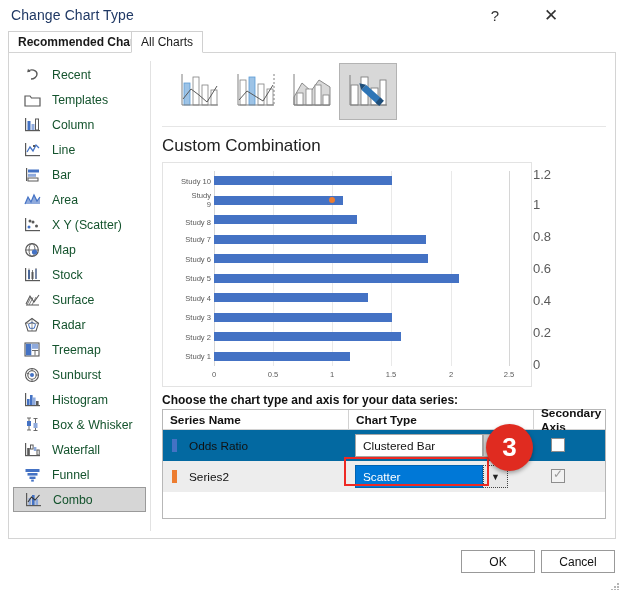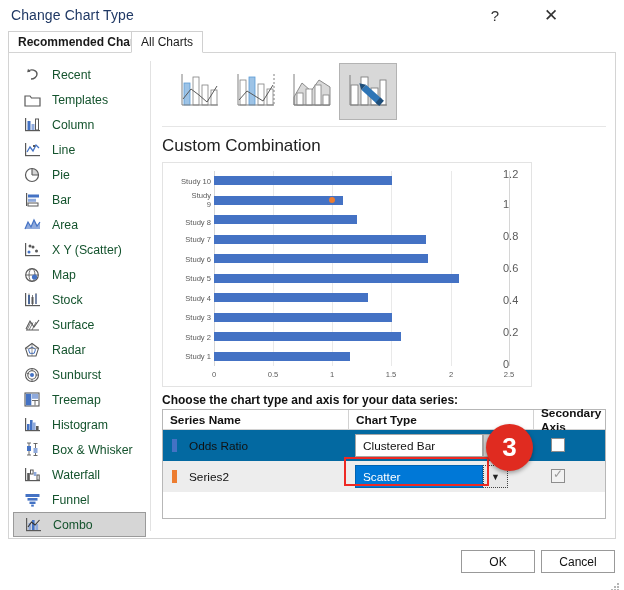--- a/index.html
+++ b/index.html
@@ -143,21 +143,21 @@
   .cat-lbl {
     position:absolute; right:0; width:47px; text-align:right;
     font-size:7.6px; color:#5a5a5a;
     transform:translateY(-50%);
   }
   .xtick {
     position:absolute; top:199px; font-size:7.6px; color:#5a5a5a;
     transform:translateX(-50%);
   }
   .ytick2 {
-    position:absolute; left:289px; font-size:11px; color:#5a5a5a;
+    position:absolute; left:319px; font-size:13px; color:#5a5a5a;
     transform:translateY(-50%);
   }
   #scatter-pt {
     position:absolute; width:6px; height:6px; border-radius:50%;
     background:#ed7d31;
   }
 
   
   #series-prompt {
     position:absolute; left:153px; top:340px;
@@ -305,30 +305,20 @@
         <svg width="17" height="15" viewBox="0 0 17 15">
             <rect x="1" y="1" width="1.2" height="13" fill="#595959"></rect>
             <rect x="1" y="13" width="15" height="1.2" fill="#595959"></rect>
             <polyline points="3,10 6,5 9,9 12,3 15,6" fill="none" stroke="#4472c4" stroke-width="1.3"></polyline>
             <path d="M9 3 l2 2 M11 3 l-2 2" stroke="#595959" stroke-width="1"></path>
           </svg>
       </span>
       <span>Line</span>
     </div>
 
-    <div class="type-item">
-      <span class="type-ico">
-        <svg width="16" height="16" viewBox="0 0 16 16">
-            <circle cx="8" cy="8" r="6.5" fill="none" stroke="#595959" stroke-width="1.2"></circle>
-            <path d="M8 8 L8 1.5 A6.5 6.5 0 0 1 14.5 8 Z" fill="#595959" opacity=".25"></path>
-            <path d="M8 8 L8 1.5 M8 8 L14.5 8" stroke="#595959" stroke-width="1.1"></path>
-          </svg>
-      </span>
-      <span>Pie</span>
-    </div>
 
     <div class="type-item">
       <span class="type-ico">
         <svg width="17" height="15" viewBox="0 0 17 15">
             <rect x="2" y="1" width="1.2" height="13" fill="#595959"></rect>
             <rect x="4" y="2.5" width="11" height="3" fill="#4472c4"></rect>
             <rect x="4" y="6.8" width="8" height="3" fill="#8faadc"></rect>
             <rect x="4" y="11" width="10" height="3" fill="none" stroke="#595959" stroke-width="1"></rect>
           </svg>
       </span>
@@ -402,40 +392,40 @@
             <polygon points="8,1.5 14.5,6.3 12,14 4,14 1.5,6.3" fill="none" stroke="#595959" stroke-width="1.1"></polygon>
             <polygon points="8,5 11.5,7.5 10.2,11.3 5.8,11.3 4.5,7.5" fill="none" stroke="#4472c4" stroke-width="1"></polygon>
             <path d="M8 1.5 V14 M1.5 6.3 L14.5 6.3" stroke="#595959" stroke-width=".6"></path>
           </svg>
       </span>
       <span>Radar</span>
     </div>
 
     <div class="type-item">
       <span class="type-ico">
+        <svg width="16" height="15" viewBox="0 0 16 15">
+            <rect x="1" y="1" width="14" height="13" fill="none" stroke="#595959" stroke-width="1.1"></rect>
+            <rect x="1.8" y="1.8" width="5.5" height="11.5" fill="#4472c4"></rect>
+            <rect x="8" y="1.8" width="6.3" height="5" fill="#8faadc"></rect>
+            <path d="M8 8.5 H14.3 M11 8.5 V13.3" stroke="#595959" stroke-width=".9"></path>
+          </svg>
+      </span>
+      <span>Treemap</span>
+    </div>
+
+    <div class="type-item">
+      <span class="type-ico">
         <svg width="16" height="16" viewBox="0 0 16 16">
             <circle cx="8" cy="8" r="6.5" fill="none" stroke="#595959" stroke-width="1.1"></circle>
             <circle cx="8" cy="8" r="4.2" fill="none" stroke="#595959" stroke-width="1.1"></circle>
             <circle cx="8" cy="8" r="2" fill="#4472c4"></circle>
             <path d="M8 1.5 V3.8 M14.5 8 H11.8 M8 14.5 V12.2 M2.5 6 L5.5 7" stroke="#595959" stroke-width=".9"></path>
           </svg>
       </span>
       <span>Sunburst</span>
-    </div>
-
-    <div class="type-item">
-      <span class="type-ico">
-        <svg width="16" height="15" viewBox="0 0 16 15">
-            <rect x="1" y="1" width="14" height="13" fill="none" stroke="#595959" stroke-width="1.1"></rect>
-            <rect x="1.8" y="1.8" width="5.5" height="11.5" fill="#4472c4"></rect>
-            <rect x="8" y="1.8" width="6.3" height="5" fill="#8faadc"></rect>
-            <path d="M8 8.5 H14.3 M11 8.5 V13.3" stroke="#595959" stroke-width=".9"></path>
-          </svg>
-      </span>
-      <span>Treemap</span>
     </div>
 
     <div class="type-item">
       <span class="type-ico">
         <svg width="17" height="15" viewBox="0 0 17 15">
             <rect x="1" y="1" width="1.2" height="13" fill="#595959"></rect>
             <rect x="1" y="13" width="15" height="1.2" fill="#595959"></rect>
             <rect x="3" y="7" width="2.6" height="6" fill="#4472c4"></rect>
             <rect x="6" y="3" width="2.6" height="10" fill="#4472c4"></rect>
             <rect x="9" y="5.5" width="2.6" height="7.5" fill="#8faadc"></rect>

